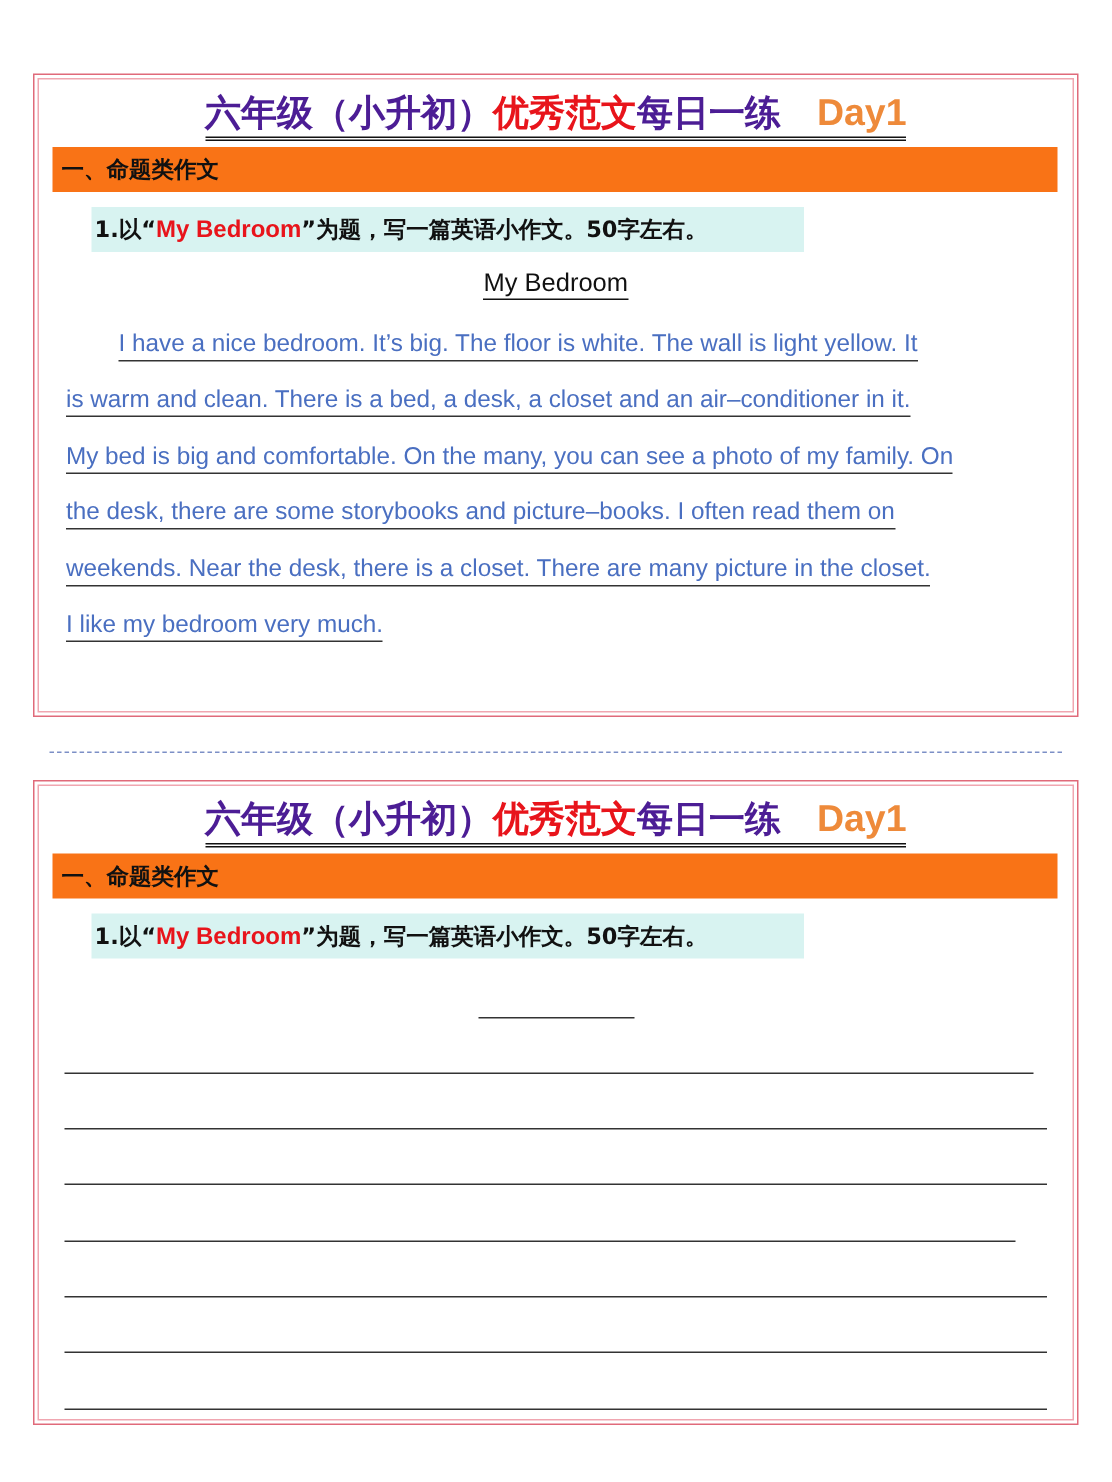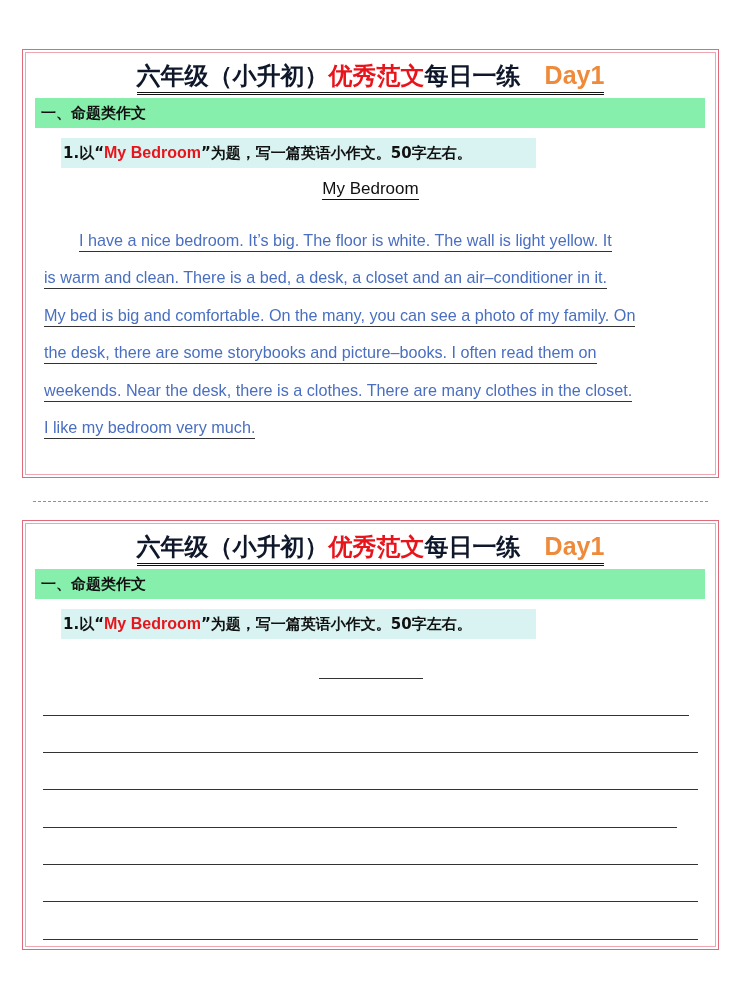--- a/index.html
+++ b/index.html
@@ -32,29 +32,29 @@
     font-size: 24px;
     letter-spacing: 0px;
     white-space: nowrap;
   }
   .title-wrap {
     display: inline-block;
     border-bottom: 3px double #111;
     line-height: 30px;
     padding-bottom: 1px;
   }
-  .t-black { color: #0f172a; }
+  .t-black { color: #4c1d95; }
   .t-red { color: #e8141b; }
   .t-orange { color: #ee8a3a; margin-left: 24px; font-family: "Liberation Sans", sans-serif; font-size: 25px; text-align: right; }
 
   .section-band {
     position: absolute;
     left: 9px; width: 670px;
     top: 45px; height: 30px;
-    background: #86efac;
+    background: #f97316;
     font-weight: bold;
     font-size: 15px;
     color: #111;
     line-height: 30px;
     padding-left: 6px;
     box-sizing: border-box;
   }
   .prompt-band {
     position: absolute;
     left: 35px; width: 475px;
@@ -82,21 +82,20 @@
   }
   .essay-title span { border-bottom: 1.5px solid #111; padding-bottom: 1px; }
 
   .essay {
     position: absolute;
     left: 18px; width: 656px;
     top: 163px;
     font-family: "Liberation Sans", sans-serif;
     font-size: 16.2px;
     color: #4a6fc1;
-    margin-top: 11px;
   }
   .essay-line {
     height: 37.4px;
     line-height: 26px;
     white-space: nowrap;
   }
   .essay-line span { border-bottom: 1.5px solid #333; padding-bottom: 2px; }
   .essay-line.indent { padding-left: 35px; }
 
   .blank-title {
@@ -133,21 +132,21 @@
       <span>1.以“</span><span class="prompt-red">My Bedroom</span><span>”为题，写一篇英语小作文。50字左右。</span>
     </div>
     <div class="essay-title">
       <span>My Bedroom</span>
     </div>
     <div class="essay">
       <div class="essay-line indent"><span>I have a nice bedroom. It’s big. The floor is white. The wall is light yellow. It</span></div>
       <div class="essay-line"><span>is warm and clean. There is a bed, a desk, a closet and an air–conditioner in it.</span></div>
       <div class="essay-line"><span>My bed is big and comfortable. On the many, you can see a photo of my family. On</span></div>
       <div class="essay-line"><span>the desk, there are some storybooks and picture–books. I often read them on </span></div>
-      <div class="essay-line"><span>weekends. Near the desk, there is a clothes. There are many clothes in the closet.</span></div>
+      <div class="essay-line"><span>weekends. Near the desk, there is a closet. There are many picture in the closet.</span></div>
       <div class="essay-line"><span>I like my bedroom very much.</span></div>
     </div>
   </div>
 </div>
 
 <div class="separator"></div>
 
 <div class="panel" id="panel-2">
   <div class="panel-inner">
     <div class="title">

